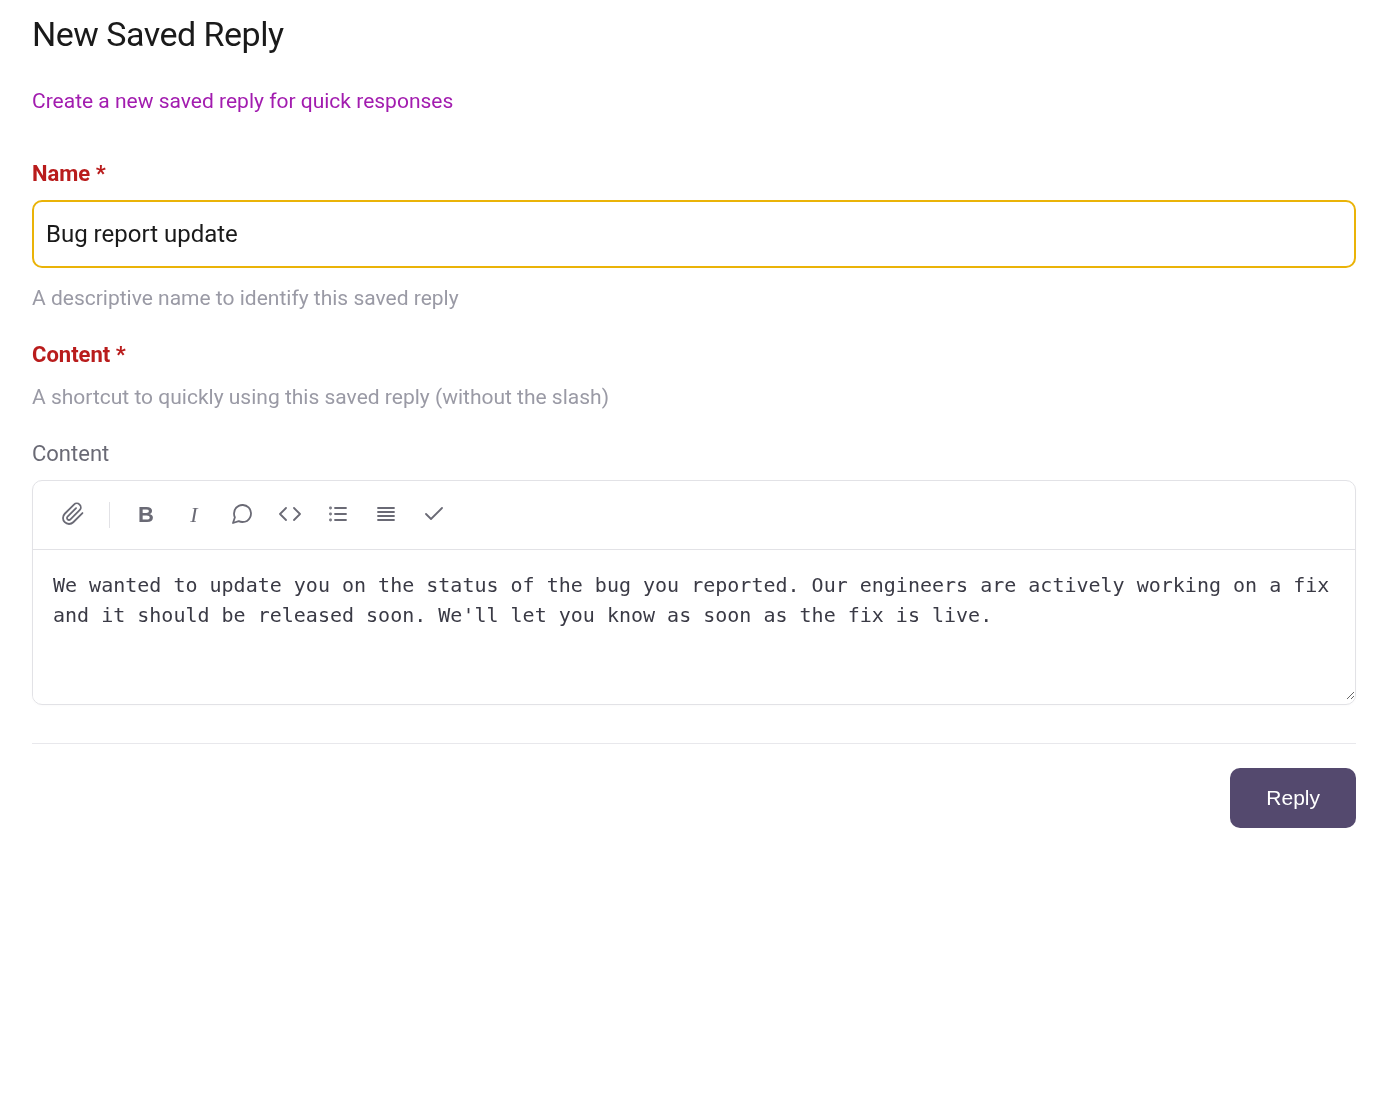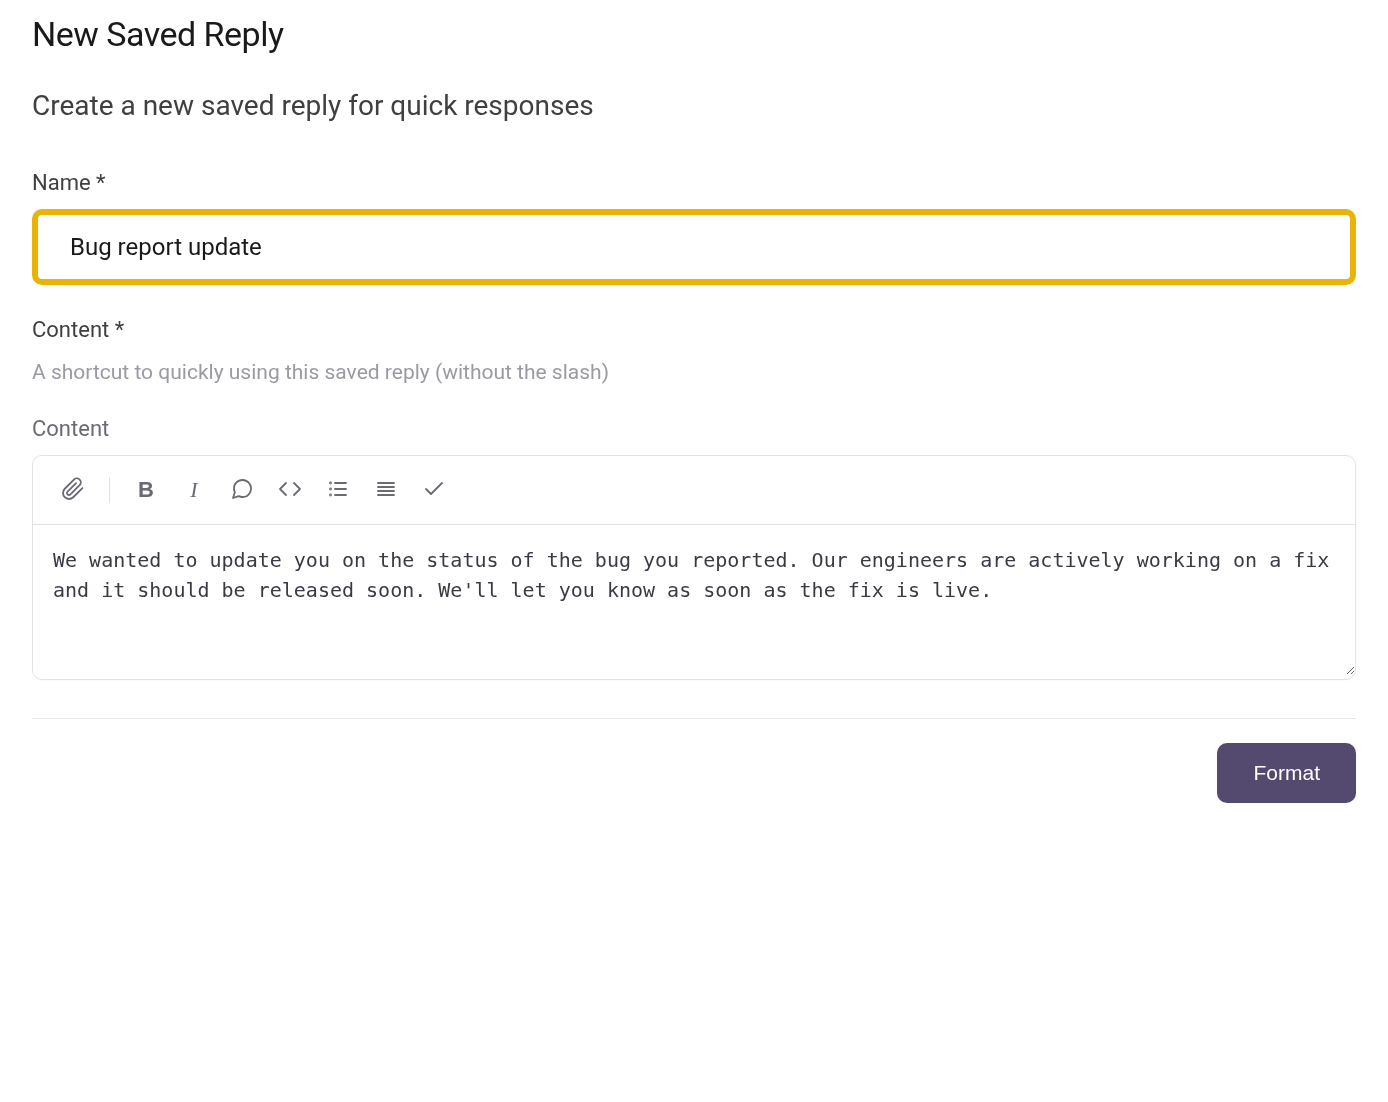--- a/index.html
+++ b/index.html
@@ -17,50 +17,50 @@
     
     .page-title {
       font-size: 34px;
       font-weight: 400;
       color: #1a1a1a;
       letter-spacing: -0.5px;
       margin-bottom: 8px;
     }
     
     .page-subtitle {
-      font-size: 28px;
-      color: #404040;
+      font-size: 21px;
+      color: #a21caf;
       margin-bottom: 48px;
       margin-top: 35px;
     }
     
     .form-group {
       margin-bottom: 32px;
     }
     
     .form-label {
       display: block;
       font-size: 22px;
-      color: #404040;
-      font-weight: 400;
+      color: #b91c1c;
+      font-weight: 700;
       margin-bottom: 14px;
     }
     
     .form-label-light {
       color: #6a6a75;
       font-weight: 400;
       margin-top: 10px;
     }
     
     .text-input {
       width: 100%;
-      padding: 18px 32px;
+      padding: 18px 12px;
       font-size: 24px;
       color: #1a1a1a;
-      border: 6px solid #eab308;
+      border: 2px solid #eab308;
       border-radius: 10px;
       outline: none;
       font-family: inherit;
     }
     
     .help-text {
       font-size: 21px;
       color: #9a9aa5;
       margin-top: 18px;
     }
@@ -154,20 +154,21 @@
   </style>
 </head>
 <body>
 
 <h1 class="page-title">New Saved Reply</h1>
 <p class="page-subtitle">Create a new saved reply for quick responses</p>
 
 <div class="form-group">
   <label class="form-label">Name *</label>
   <input type="text" class="text-input" value="Bug report update" style="">
+  <p class="help-text">A descriptive name to identify this saved reply</p>
 </div>
 
 <div class="form-group">
   <label class="form-label">Content *</label>
   <p class="help-text">A shortcut to quickly using this saved reply (without the slash)</p>
 </div>
 
 <div class="form-group">
   <label class="form-label form-label-light">Content</label>
 
@@ -244,14 +245,14 @@
     </div>
     
     <textarea class="editor-textarea" style="">We wanted to update you on the status of the bug you reported. Our engineers are actively working on a fix and it should be released soon. We'll let you know as soon as the fix is live.</textarea>
   </div>
 
 </div>
 
 <hr class="footer-divider">
 
 <div class="button-row">
-  <button class="primary-button">Format</button>
+  <button class="primary-button">Reply</button>
 </div>
 
 </body></html>

